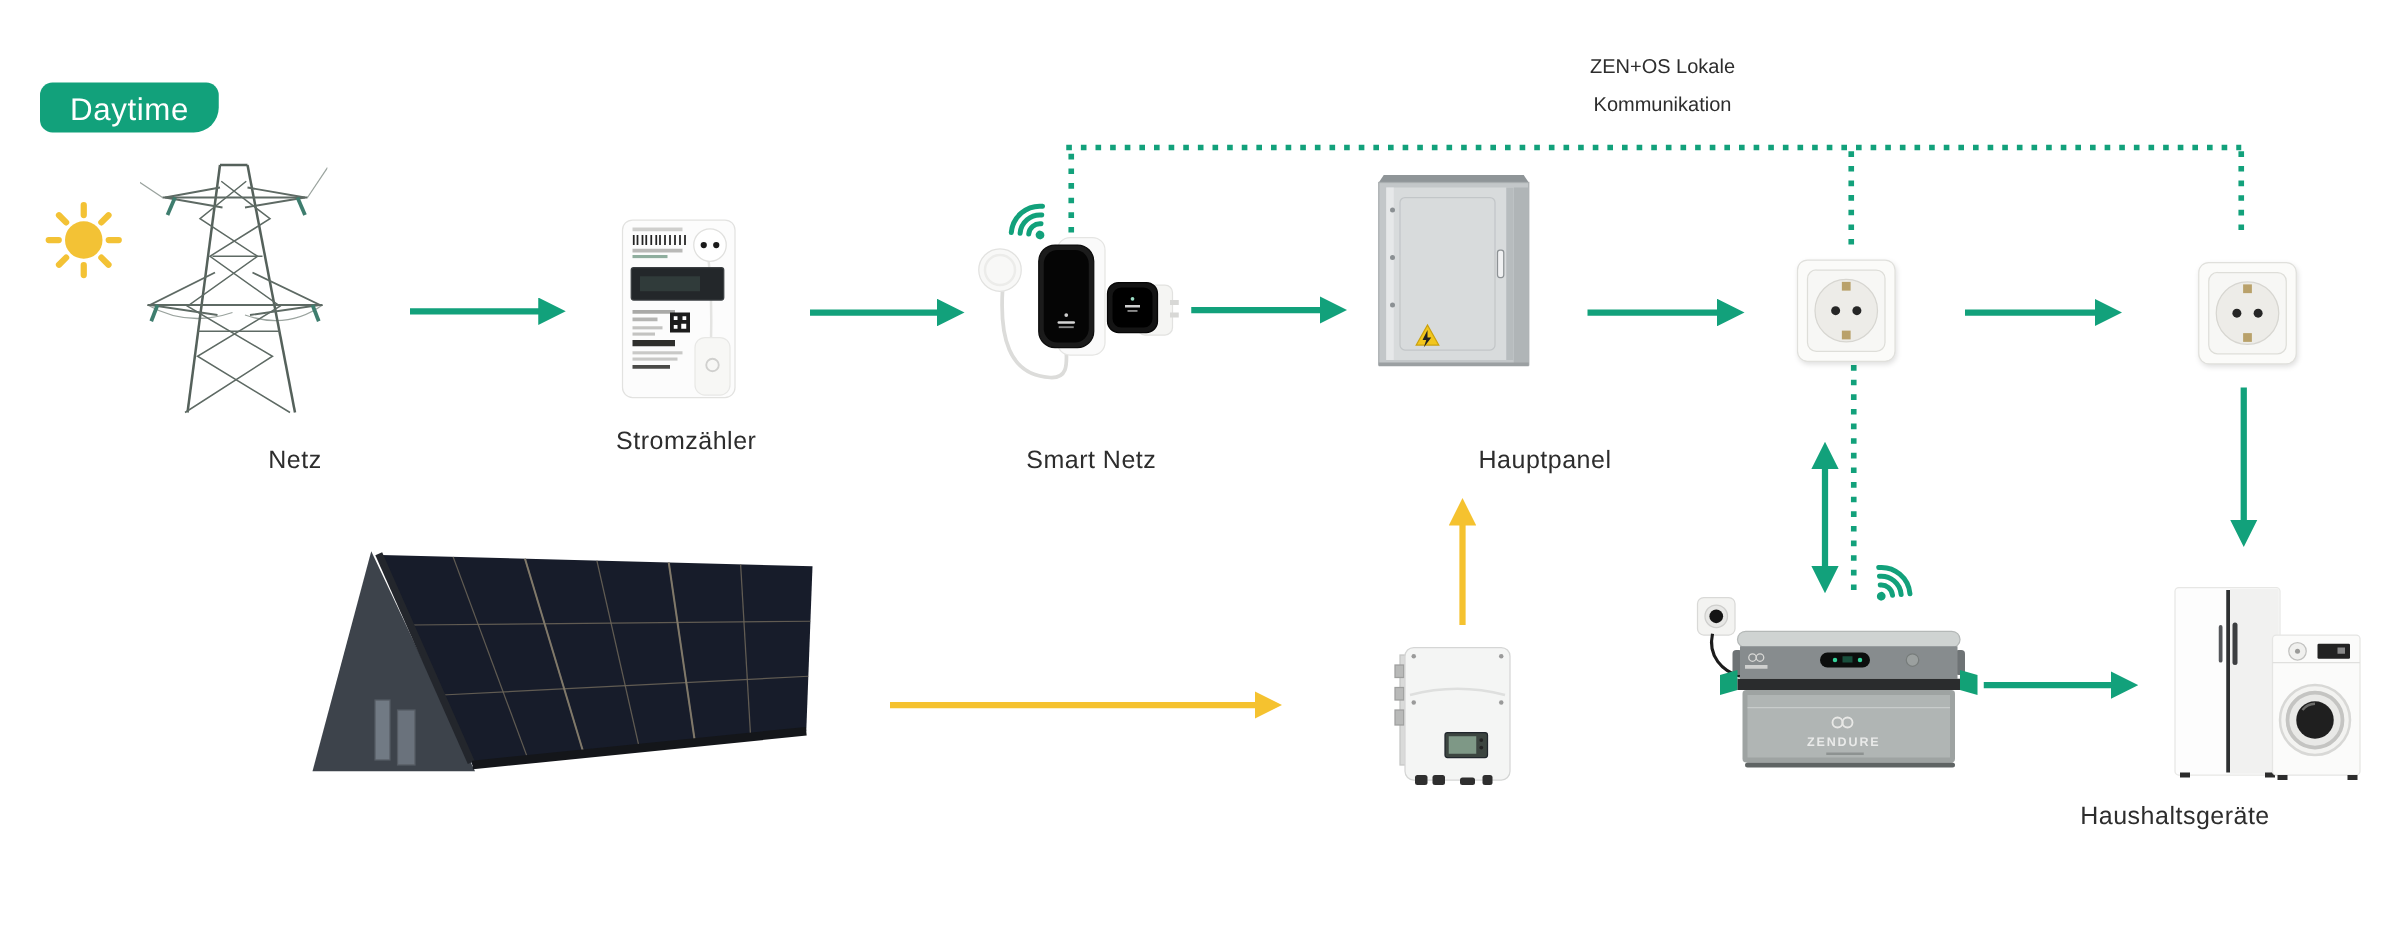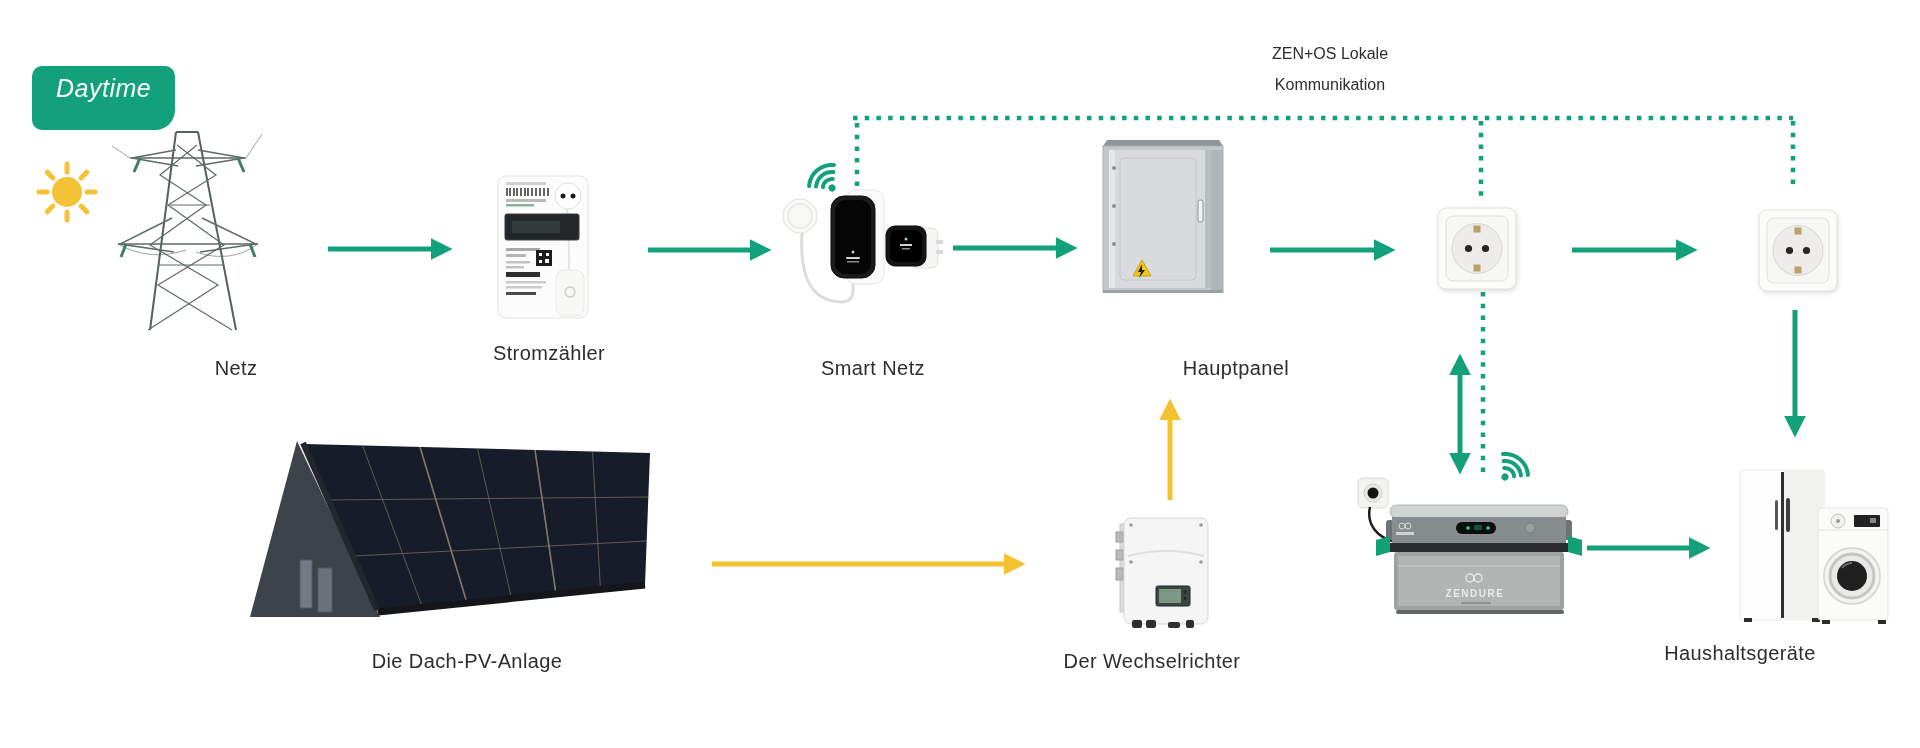--- a/index.html
+++ b/index.html
@@ -2,22 +2,22 @@
 <html><head>
 <meta charset="utf-8">
 <style>
   html,body{margin:0;padding:0;background:#fff;}
   .canvas{position:relative;width:1920px;height:748px;background:#ffffff;overflow:hidden;
           font-family:"Liberation Sans",sans-serif;}
   .abs{position:absolute;}
   .label{position:absolute;transform:translateX(-50%);font-size:20px;color:#2d2d2d;
          white-space:nowrap;letter-spacing:0.4px;}
   .badge{position:absolute;left:32px;top:66px;background:#12a17b;color:#ffffff;
-         font-size:25px;letter-spacing:0.5px;padding:8px 24px 27px 24px;
-         border-radius:10px 10px 20px 10px;font-style:italic;}
+         font-size:25px;letter-spacing:0.5px;padding:8px 24px 3px 24px;
+         border-radius:10px 10px 20px 10px;}
   .annotation{position:absolute;left:1330px;top:38px;transform:translateX(-50%);
               text-align:center;font-size:16px;line-height:31px;color:#2d2d2d;white-space:nowrap;}
   svg{display:block;}
 </style>
 </head>
 <body>
 
 <div class="canvas">
 
   <div class="badge">Daytime</div>
@@ -332,17 +332,15 @@
     <circle cx="1852" cy="576" r="15" fill="#1f1f1f"></circle>
     <path d="M1842,568 A13,13 0 0 1 1852,563" stroke="#6b6b69" stroke-width="2" fill="none"></path>
     <rect x="1822" y="620" width="8" height="4" fill="#2c2c2c"></rect>
     <rect x="1878" y="620" width="8" height="4" fill="#2c2c2c"></rect>
   </svg>
 
   <div class="label" style="left:236px;top:357px">Netz</div>
   <div class="label" style="left:549px;top:342px">Stromzähler</div>
   <div class="label" style="left:873px;top:357px">Smart Netz</div>
   <div class="label" style="left:1236px;top:357px">Hauptpanel</div>
-  <div class="label" style="left:467px;top:650px">Die Dach-PV-Anlage</div>
-  <div class="label" style="left:1152px;top:650px">Der Wechselrichter</div>
   <div class="label" style="left:1740px;top:642px">Haushaltsgeräte</div>
 
 </div>
 
 </body></html>

